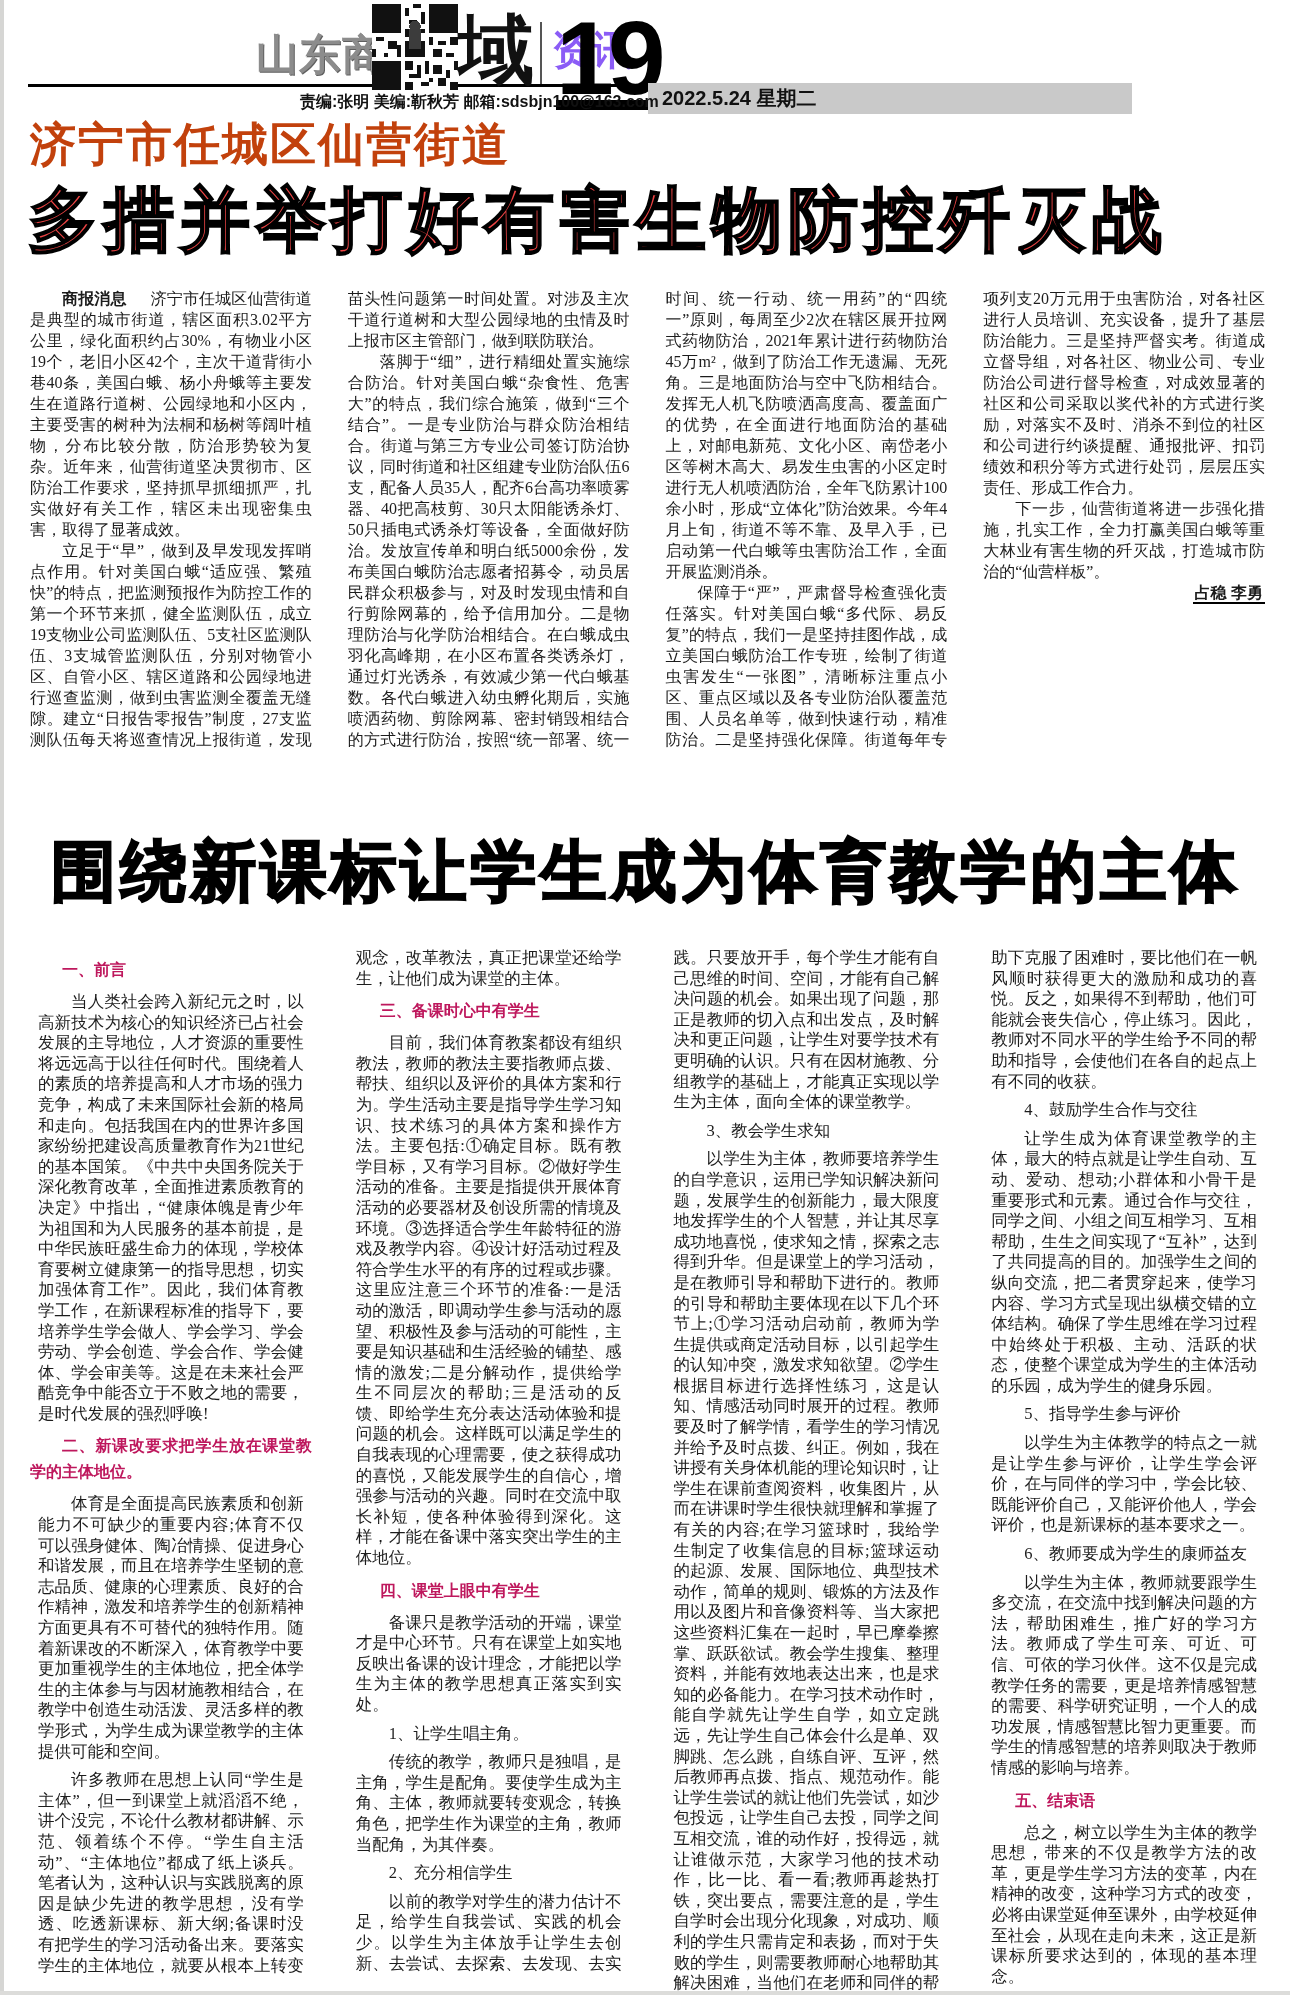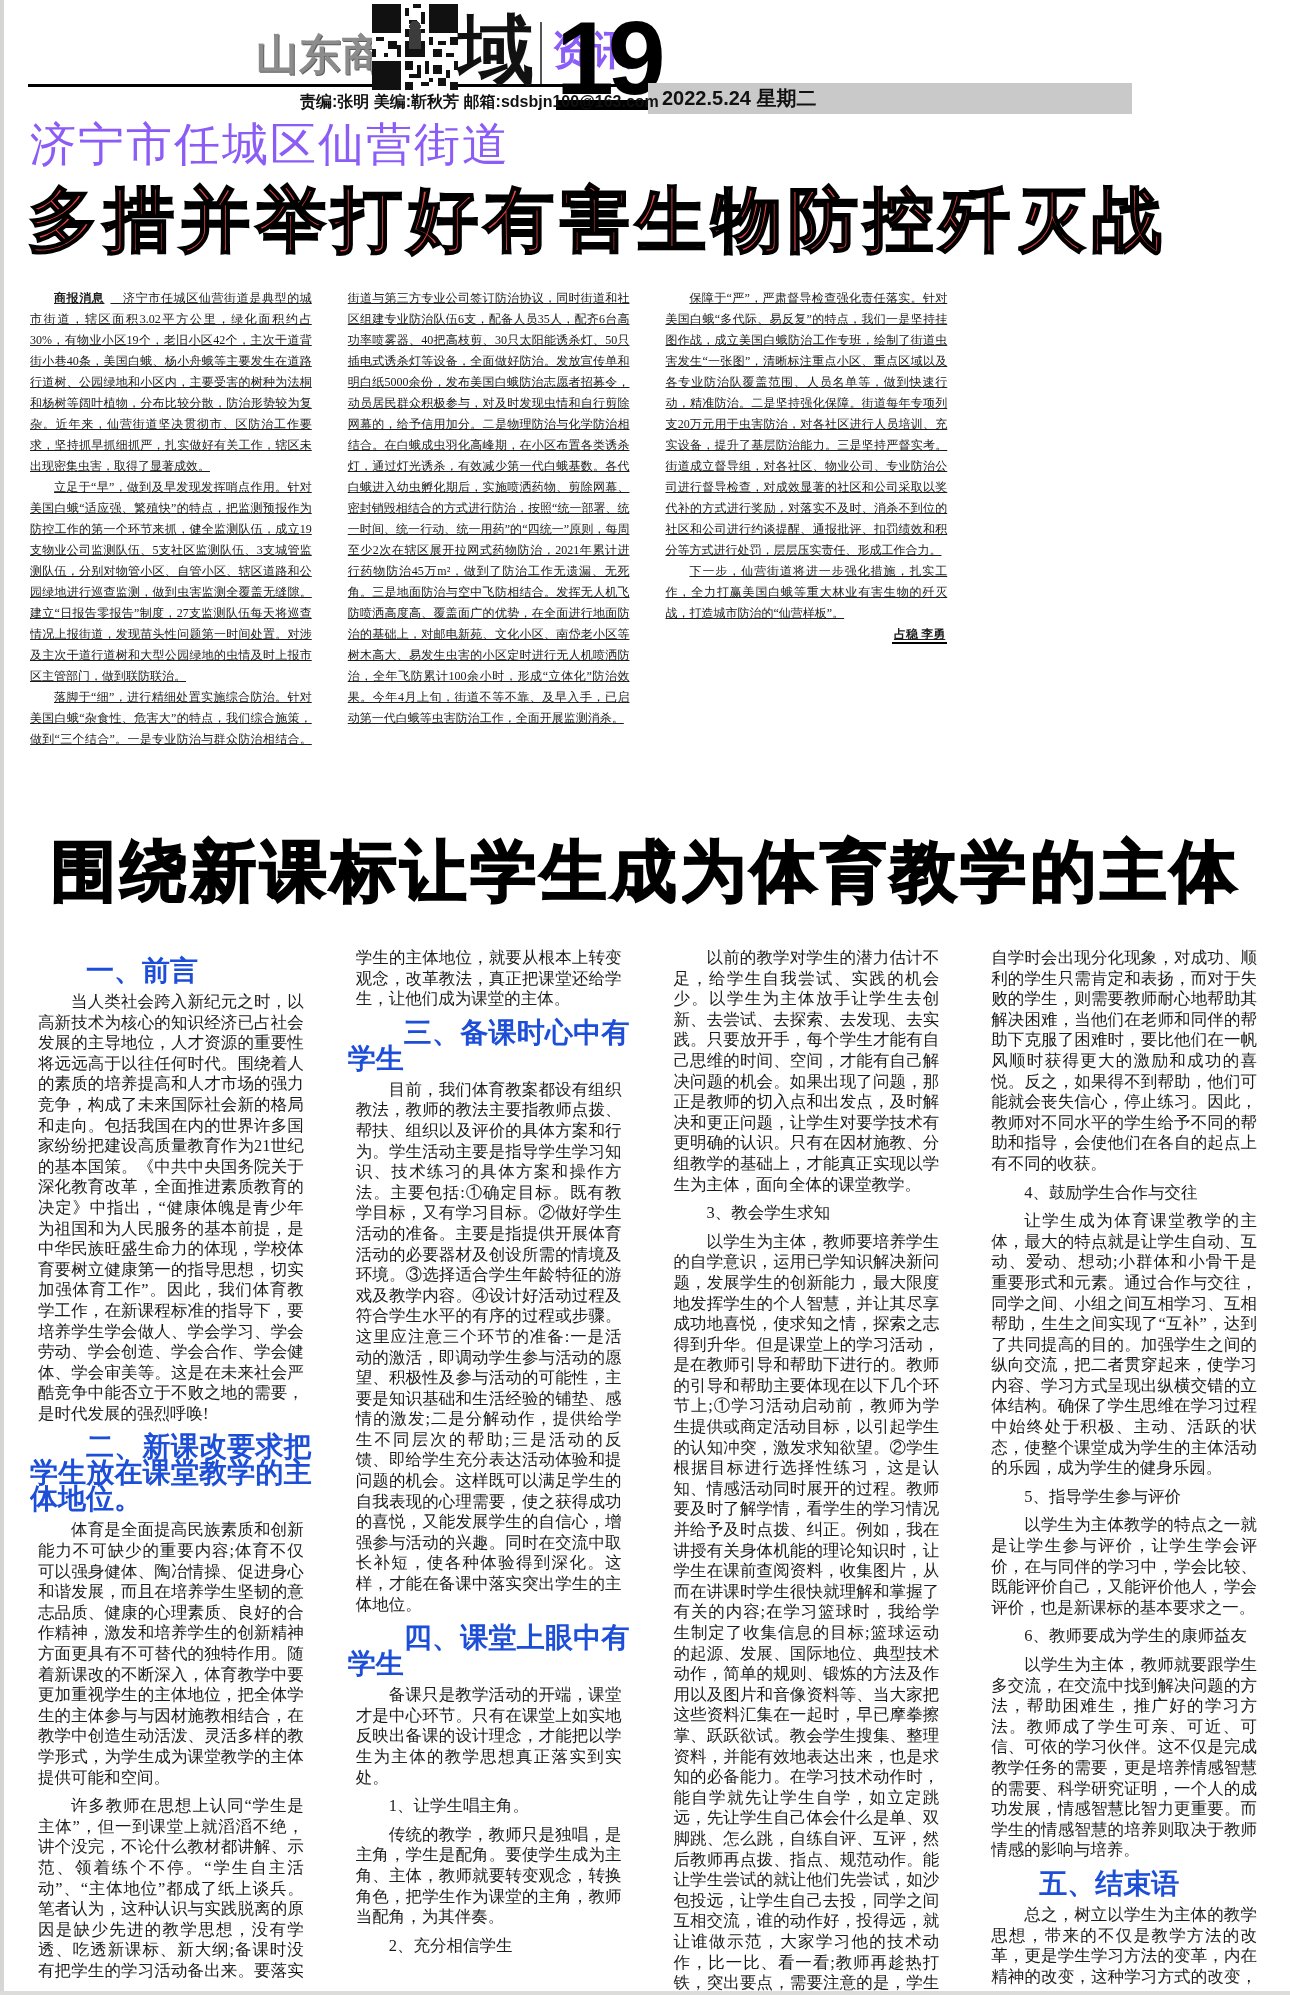--- a/index.html
+++ b/index.html
@@ -21,47 +21,47 @@
   .pageno{position:absolute;left:556px;top:8px;width:110px;font-family:"Liberation Sans","DejaVu Sans",sans-serif;
           font-weight:700;font-size:104px;line-height:100px;color:#000;letter-spacing:-6px;text-decoration:underline;}
   .datebar{position:absolute;left:648px;top:83px;width:484px;height:31px;background:#c9c9c9;
            font-family:"Liberation Sans","DejaVu Sans",sans-serif;font-weight:700;font-size:20px;
            line-height:31px;padding-left:14px;box-sizing:border-box;color:#111;}
   .editors{position:absolute;left:300px;top:92px;font-family:"Liberation Sans","DejaVu Sans",sans-serif;
            font-weight:700;font-size:16px;color:#111;}
 
   
   .a1-kicker{position:absolute;left:30px;top:118px;font-family:"Liberation Sans","DejaVu Sans",sans-serif;
-             font-weight:400;font-size:46px;line-height:52px;letter-spacing:2px;color:#8b5cf6;}
+             font-weight:700;font-size:46px;line-height:52px;letter-spacing:2px;color:#c2410c;}
   .a1-headline{position:absolute;left:28px;top:180px;width:1240px;white-space:nowrap;
                font-family:Liberation Serif, serif;font-weight:900;
                font-size:70px;line-height:82px;letter-spacing:6px;color:#ef4444;
                -webkit-text-stroke:2px #000;}
   .a1-body{position:absolute;left:30px;top:288px;width:1235px;height:478px;
            column-count:4;column-gap:36px;column-fill:auto;overflow:hidden;
-           font-size:12px;line-height:21px;text-align:justify;text-decoration:underline;}
+           font-size:16px;line-height:21px;text-align:justify;}
   .a1-body p{margin:0;text-indent:2em;}
   .lead{font-family:"Liberation Sans","DejaVu Sans",sans-serif;font-weight:900;margin-right:.5em;}
 
   .byline{text-align:right;margin-top:4px;text-indent:0;}
   .byline span{font-family:"Liberation Sans","DejaVu Sans",sans-serif;font-weight:900;
                border-bottom:2px solid #000000;padding:0 2px 1px 2px;}
 
   
   .a2-headline{position:absolute;left:28px;top:832px;width:1235px;text-align:center;white-space:nowrap;
                font-family:"Liberation Sans","DejaVu Sans",sans-serif;font-weight:900;
                font-size:66px;line-height:78px;letter-spacing:4px;color:#000;
                -webkit-text-stroke:2px #000;}
   .a2-body{position:absolute;left:30px;top:948px;width:1235px;height:1046px;
            column-count:4;column-gap:36px;column-fill:auto;overflow:hidden;
            font-size:16.5px;line-height:20.6px;text-align:justify;}
   .a2-body p{margin:8px;text-indent:2em;}
-  .a2-body .sec-h{font-family:Liberation Serif, serif;font-weight:900;
-                  font-size:28px;line-height:26px;margin:10px 0 8px 0;text-indent:2em;
-                  break-inside:avoid;color:#1d4ed8;}
+  .a2-body .sec-h{font-family:Liberation Mono, monospace;font-weight:900;
+                  font-size:16px;line-height:26px;margin:10px 0 8px 0;text-indent:2em;
+                  break-inside:avoid;color:#be185d;}
   .a2-body .byline{margin-top:6px;}
   .a2-body .byline span{font-size:19px;text-align:right;}
 </style>
 </head>
 <body>
 
 <div id="page">
   <div class="edge-left"></div>
   <div class="edge-bottom"></div>
 

